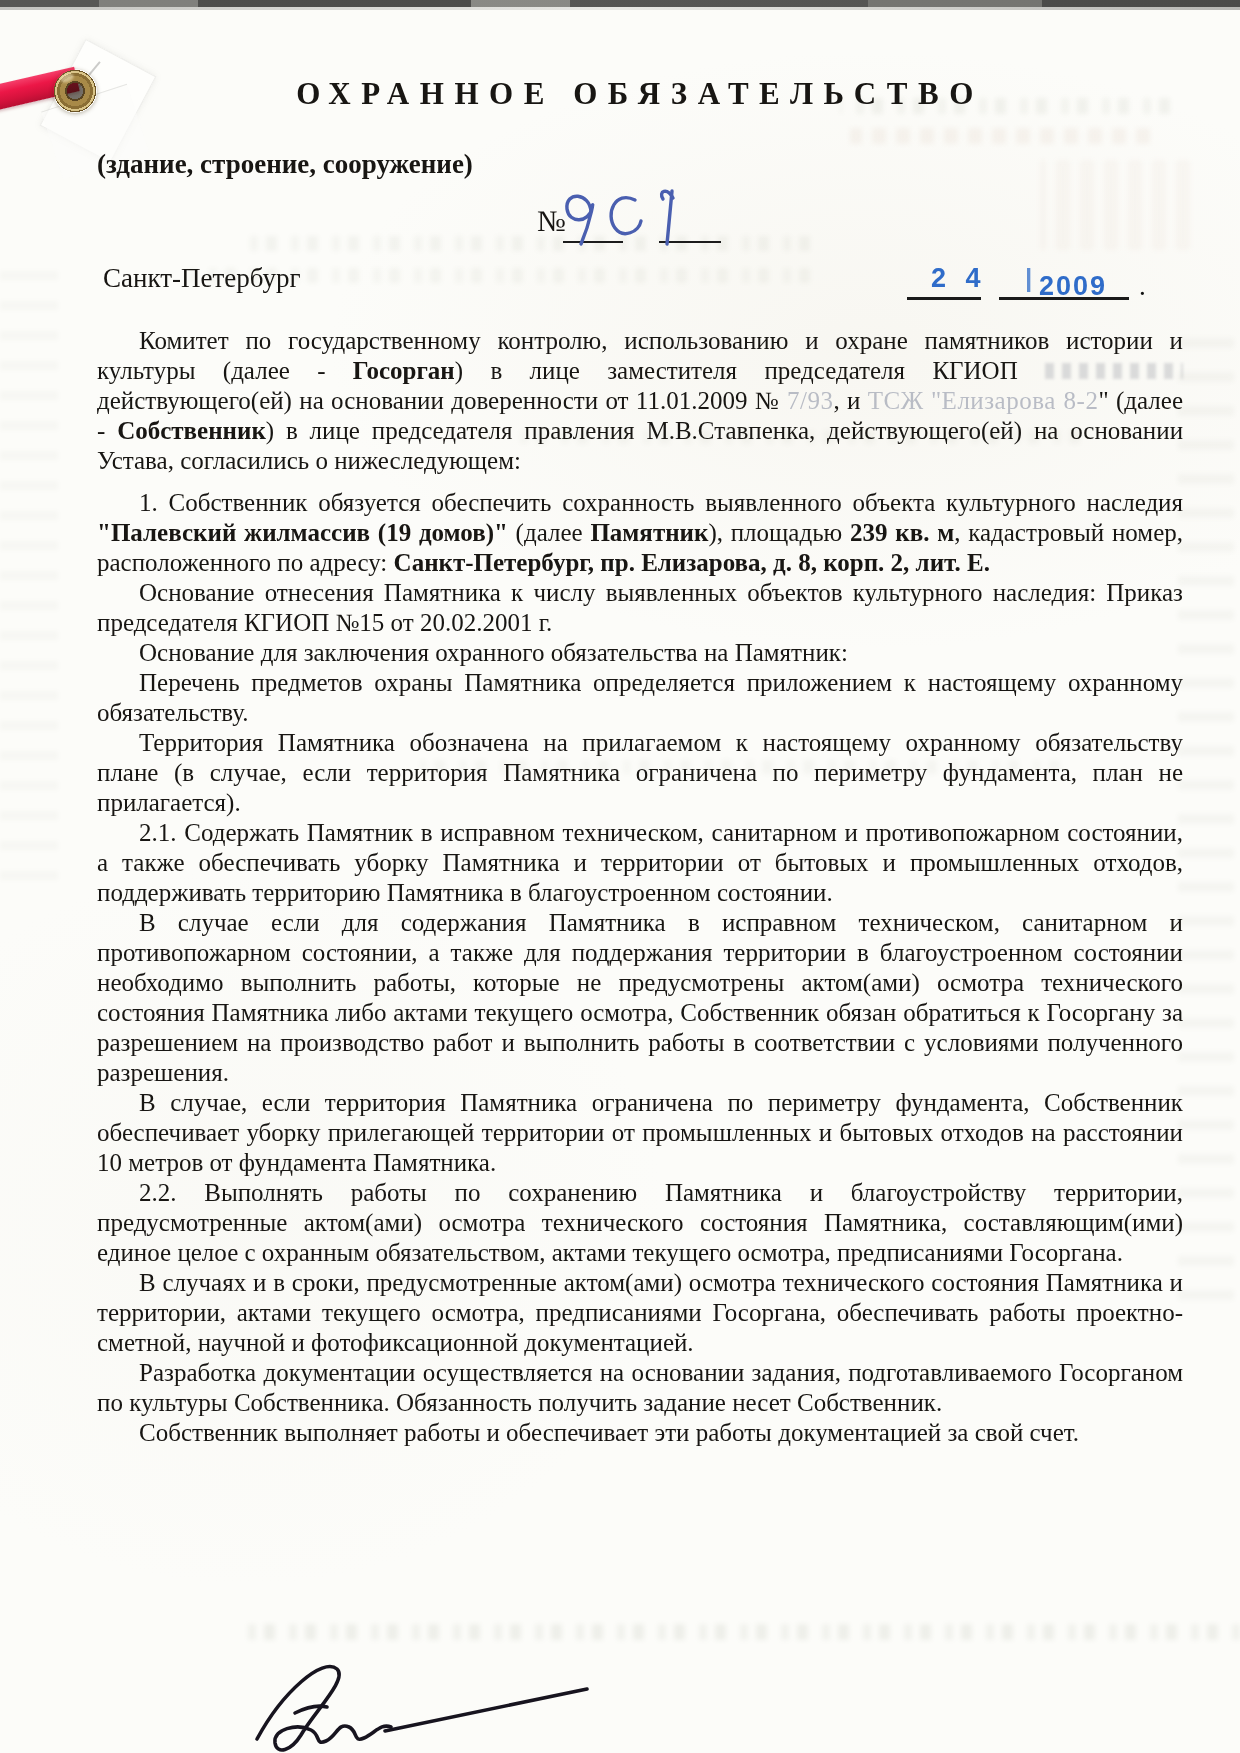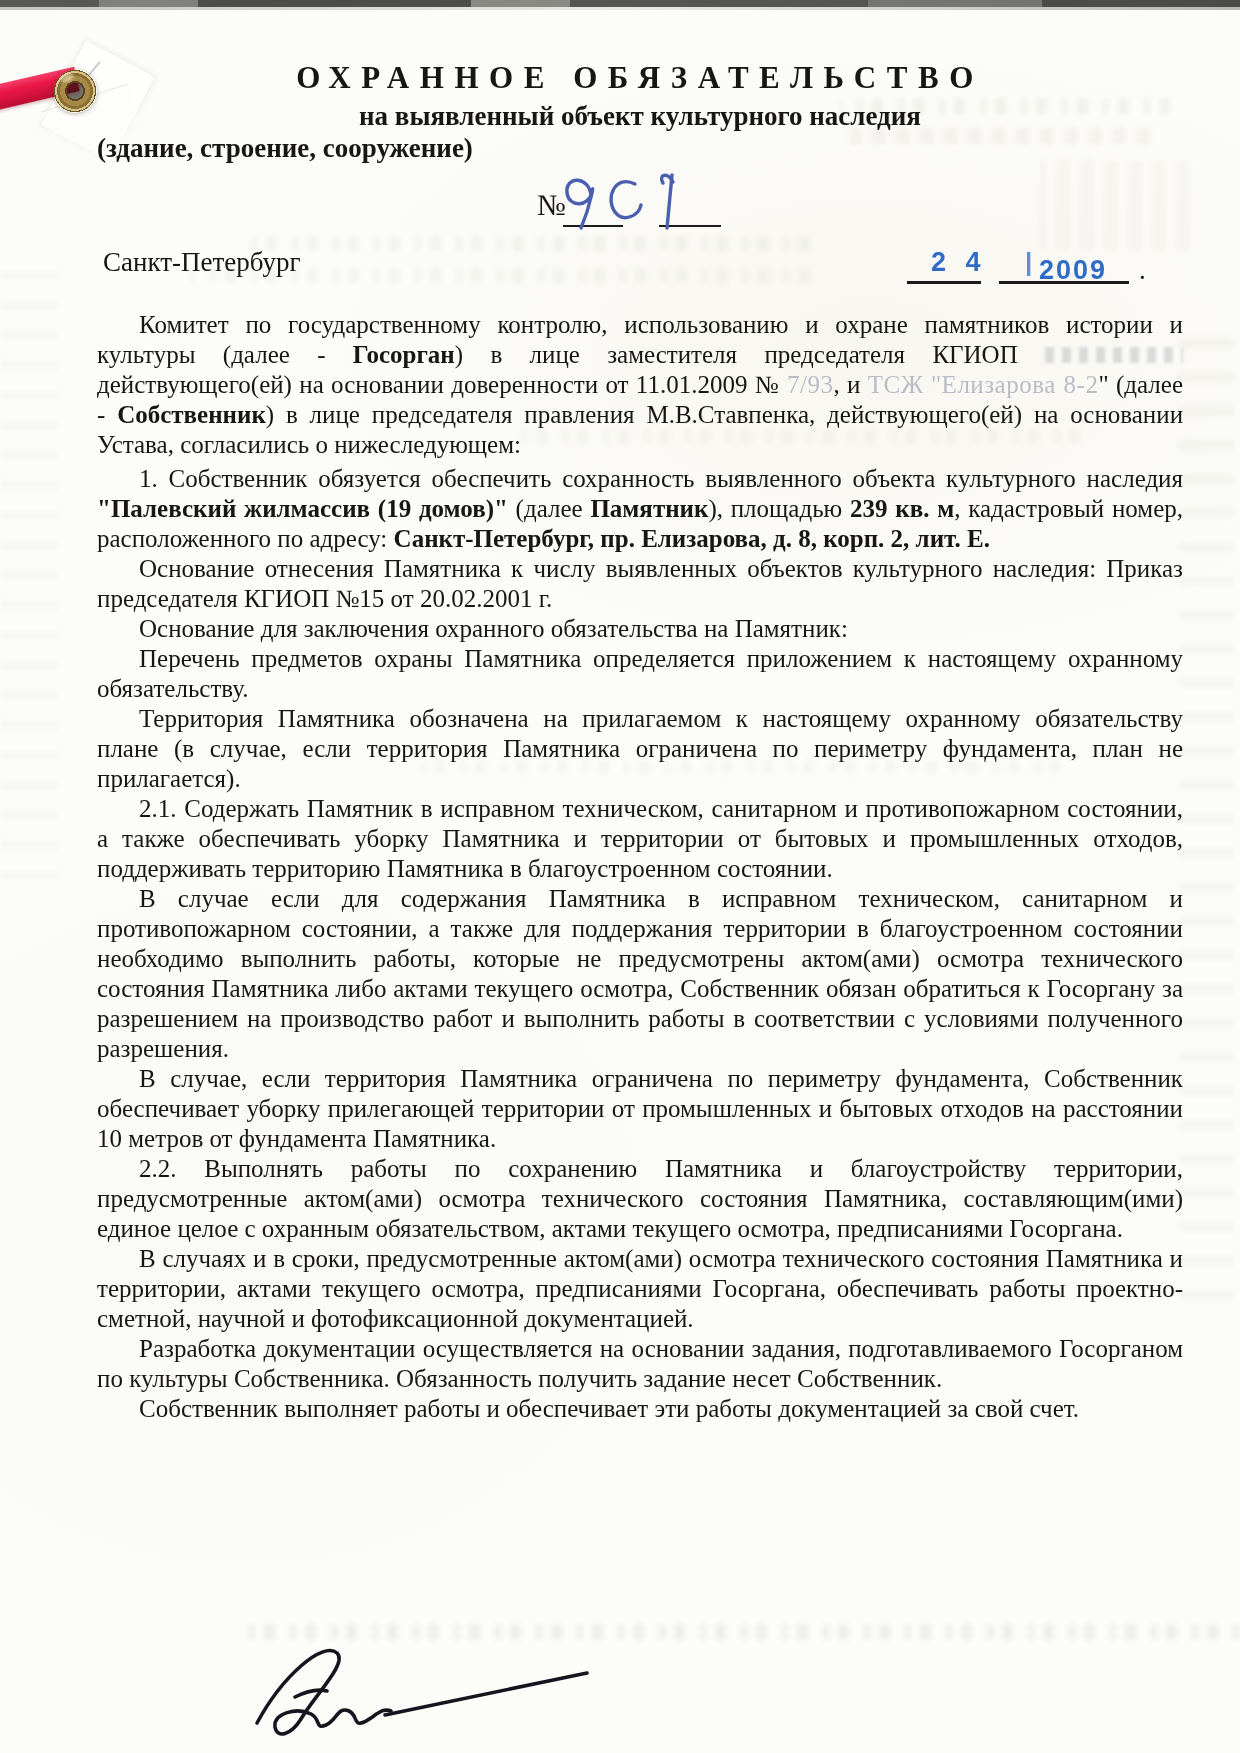--- a/index.html
+++ b/index.html
@@ -51,21 +51,21 @@
   .a5{left:1040px;top:160px;width:150px;height:90px;opacity:.12;}
   .a6{left:1178px;top:320px;width:56px;height:980px;opacity:.1;
       background:repeating-linear-gradient(0deg, rgba(120,125,100,.5) 0 10px, transparent 10px 34px);}
   .a7{left:240px;top:1624px;width:1060px;height:16px;opacity:.2;}
   .a8{left:520px;top:430px;width:560px;height:14px;opacity:.1;}
   .a9{left:420px;top:760px;width:640px;height:14px;opacity:.1;}
   .a10{left:0px;top:260px;width:58px;height:620px;opacity:.08;
       background:repeating-linear-gradient(0deg, rgba(120,125,100,.5) 0 9px, transparent 9px 30px);}
 
   
-  .doc{position:absolute;left:97px;top:0;width:1086px;height:1574px;}
+  .doc{position:absolute;left:97px;top:16px;width:1086px;height:1574px;}
   .title{position:absolute;top:60px;left:0;width:100%;text-align:center;
     font-size:31px;font-weight:bold;letter-spacing:.34em;white-space:nowrap;}
   .sub1{position:absolute;top:101px;left:0;width:100%;text-align:center;font-size:27px;font-weight:bold;}
   .sub2{position:absolute;top:133px;left:0;width:100%;text-align:left;font-size:27px;font-weight:bold;}
 
   .numrow{position:absolute;top:170px;left:0;width:100%;height:70px;}
   .numlabel{position:absolute;left:440px;top:18px;font-size:30px;}
   .numline1{position:absolute;left:466px;top:55px;width:60px;height:2px;background:#1c1c1c;}
   .numline2{position:absolute;left:562px;top:55px;width:62px;height:2px;background:#1c1c1c;}
   .hand-num{position:absolute;left:458px;top:-8px;width:180px;height:72px;}
@@ -76,21 +76,21 @@
   .stamp .day{position:absolute;left:22px;top:2px;font-size:27px;letter-spacing:6px;white-space:pre;}
   .stamp .sep{position:absolute;left:116px;top:2px;font-size:26px;opacity:.75;}
   .stamp .year{position:absolute;left:130px;top:2px;font-size:27px;letter-spacing:2px;margin-top:8px;}
   .stampline1{position:absolute;left:810px;top:36px;width:74px;height:2.5px;background:#1a1a1a;}
   .stampline2{position:absolute;left:902px;top:36px;width:130px;height:2.5px;background:#1a1a1a;}
   .stampdot{position:absolute;left:1042px;top:10px;font-size:27px;color:#111;}
 
   .body-text{position:absolute;top:310px;left:0;width:1086px;
     font-size:25px;line-height:30px;text-align:justify;}
   .body-text p{margin:0;text-indent:42px;}
-  .body-text p.gap-before{margin-top:4px;}
+  .body-text p.gap-before{margin-top:12px;}
   .b{font-weight:bold;}
   .faint{color:#858ca0;opacity:.55;filter:blur(.5px);letter-spacing:.5px;}
   .smudge{display:inline-block;width:138px;height:16px;vertical-align:baseline;opacity:.45;
     background:repeating-linear-gradient(90deg, rgba(95,100,115,.45) 0 9px, transparent 9px 17px);
     filter:blur(1.6px);}
   .gapspan{display:inline-block;height:1px;}
 
   .signature{position:absolute;left:138px;top:1645px;width:380px;height:95px;}
 </style>
 </head>
@@ -115,21 +115,20 @@
   <div class="tape"></div>
   <div class="tape2"></div>
   <div class="tape-line"></div>
   <div class="ribbon"></div>
   <div class="grommet"></div>
   <div class="grommet-hi"></div>
 
   <div class="doc">
 
     <div class="title">ОХРАННОЕ ОБЯЗАТЕЛЬСТВО</div>
-    <div class="sub1">на выявленный объект культурного наследия</div>
     <div class="sub2">(здание, строение, сооружение)</div>
 
     <div class="numrow">
       <span class="numlabel">№</span>
       <div class="numline1"></div>
       <div class="numline2"></div>
       <svg class="hand-num" viewBox="0 0 180 72" aria-label="96 1">
         <g fill="none" stroke="#4a5fb0" stroke-width="3.4" stroke-linecap="round">
 
           <path d="M 36 34 C 35 14 10 13 12 31 C 14 46 34 45 37 30 C 39 18 37 40 26 66"></path>

